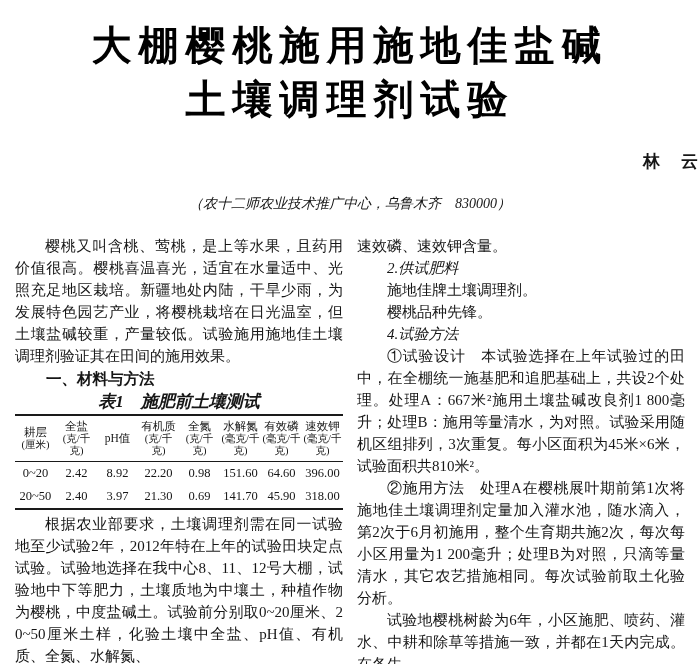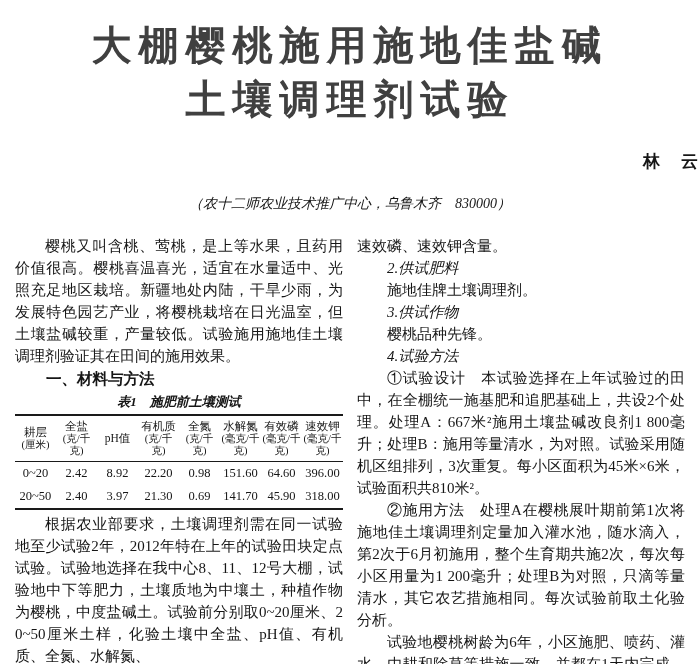--- a/index.html
+++ b/index.html
@@ -6,21 +6,21 @@
   html, body { margin: 0; padding: 0; background: #ffffff; }
   .page {
     width: 700px; height: 664px; overflow: hidden; position: relative;
     background: #ffffff; color: #161616;
     font-family: "Liberation Serif", "DejaVu Serif", serif;
   }
   .title {
     margin: 18px 0 0; text-align: center;
     font-family: "Liberation Sans", "DejaVu Sans", sans-serif;
     font-weight: 900; font-size: 40px; line-height: 54px; letter-spacing: 7px;
-    color: #404040;
+    color: #000000;
   }
   .title .tl { display: block; }
   .author {
     margin-top: 26px; text-align: right;
     font-family: "Liberation Sans", "DejaVu Sans", sans-serif;
     font-weight: bold; font-size: 17px; line-height: 20px; letter-spacing: 2px;
   }
   .affil {
     margin-top: 23px; text-align: center;
     font-size: 14px; line-height: 18px; font-style: italic;
@@ -37,21 +37,21 @@
   .no-indent { text-indent: 0; }
   .sec-h {
     font-family: "Liberation Sans", "DejaVu Sans", sans-serif;
     font-weight: bold; font-size: 15.5px; line-height: 23px; text-indent: 2em;
   }
   .sub-h { font-style: italic; text-indent: 2em; line-height: 22px; }
   .sub-h.indent-small { text-indent: 0.4em; }
   .tbl-caption {
     text-align: center; text-indent: 0;
     font-weight: bold; font-style: italic;
-    font-size: 13px; line-height: 20px; margin: 2px 0 2px;
+    font-size: 17px; line-height: 20px; margin: 2px 0 2px;
   }
   table.soil-table {
     width: 100%; border-collapse: collapse; table-layout: fixed;
     border-top: 2px solid #1a1a1a; border-bottom: 2px solid #1a1a1a;
     margin-bottom: 3px;
   }
   .soil-table th {
     border-bottom: 1.5px solid #1a1a1a;
     font-weight: normal; padding: 4px 1px; vertical-align: middle; margin-top: 40px;
   }
@@ -142,21 +142,20 @@
         </tbody>
       </table>
 
       <p class="body-p">根据农业部要求，土壤调理剂需在同一试验地至少试验2年，2012年特在上年的试验田块定点试验。试验地选择在我中心8、11、12号大棚，试验地中下等肥力，土壤质地为中壤土，种植作物为樱桃，中度盐碱土。试验前分别取0~20厘米、20~50厘米土样，化验土壤中全盐、pH值、有机质、全氮、水解氮、</p>
     </div>
 
     <div class="col">
       <p class="body-p no-indent">速效磷、速效钾含量。</p>
       <div class="sub-h">2.供试肥料</div>
       <p class="body-p">施地佳牌土壤调理剂。</p>
-      <div class="sub-h">3.供试作物</div>
       <p class="body-p">樱桃品种先锋。</p>
       <div class="sub-h">4.试验方法</div>
       <p class="body-p">①试验设计　本试验选择在上年试验过的田中，在全棚统一施基肥和追肥基础上，共设2个处理。处理A：667米²施用土壤盐碱改良剂1 800毫升；处理B：施用等量清水，为对照。试验采用随机区组排列，3次重复。每小区面积为45米×6米，试验面积共810米²。</p>
       <p class="body-p">②施用方法　处理A在樱桃展叶期前第1次将施地佳土壤调理剂定量加入灌水池，随水滴入，第2次于6月初施用，整个生育期共施2次，每次每小区用量为1 200毫升；处理B为对照，只滴等量清水，其它农艺措施相同。每次试验前取土化验分析。</p>
       <p class="body-p">试验地樱桃树龄为6年，小区施肥、喷药、灌水、中耕和除草等措施一致，并都在1天内完成。在各生</p>
     </div>
 
   </div>
 </div>
 

